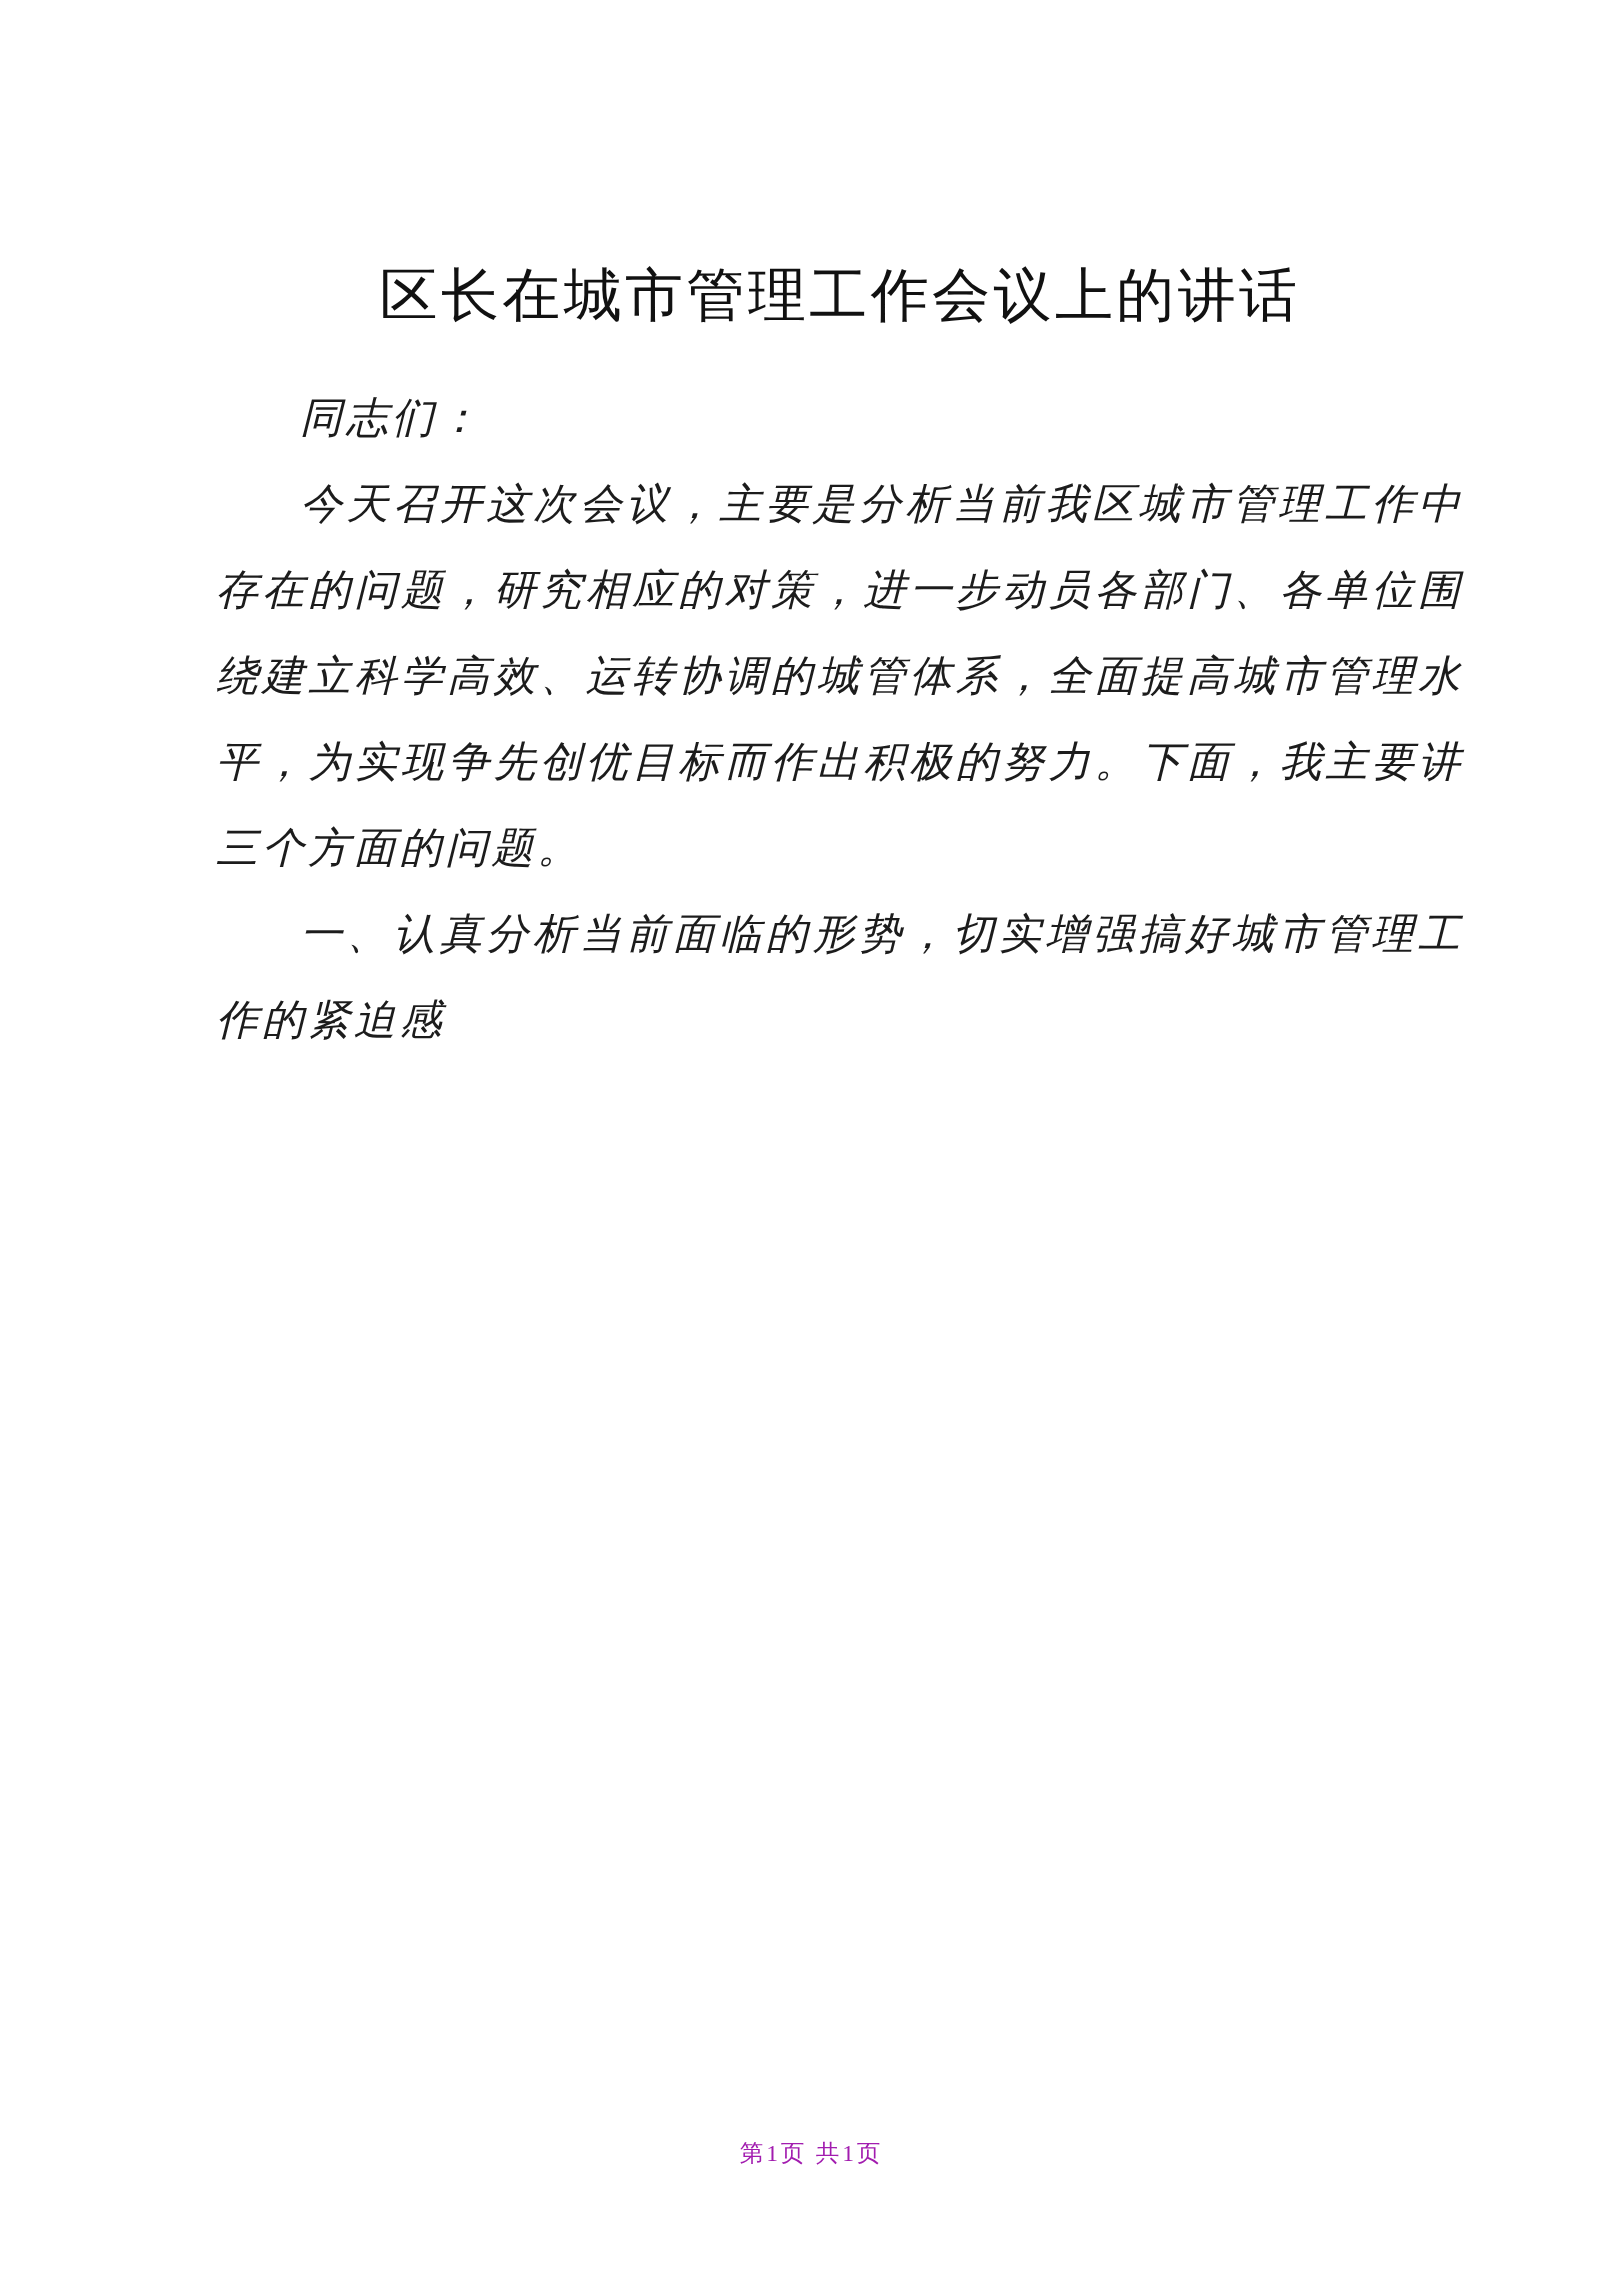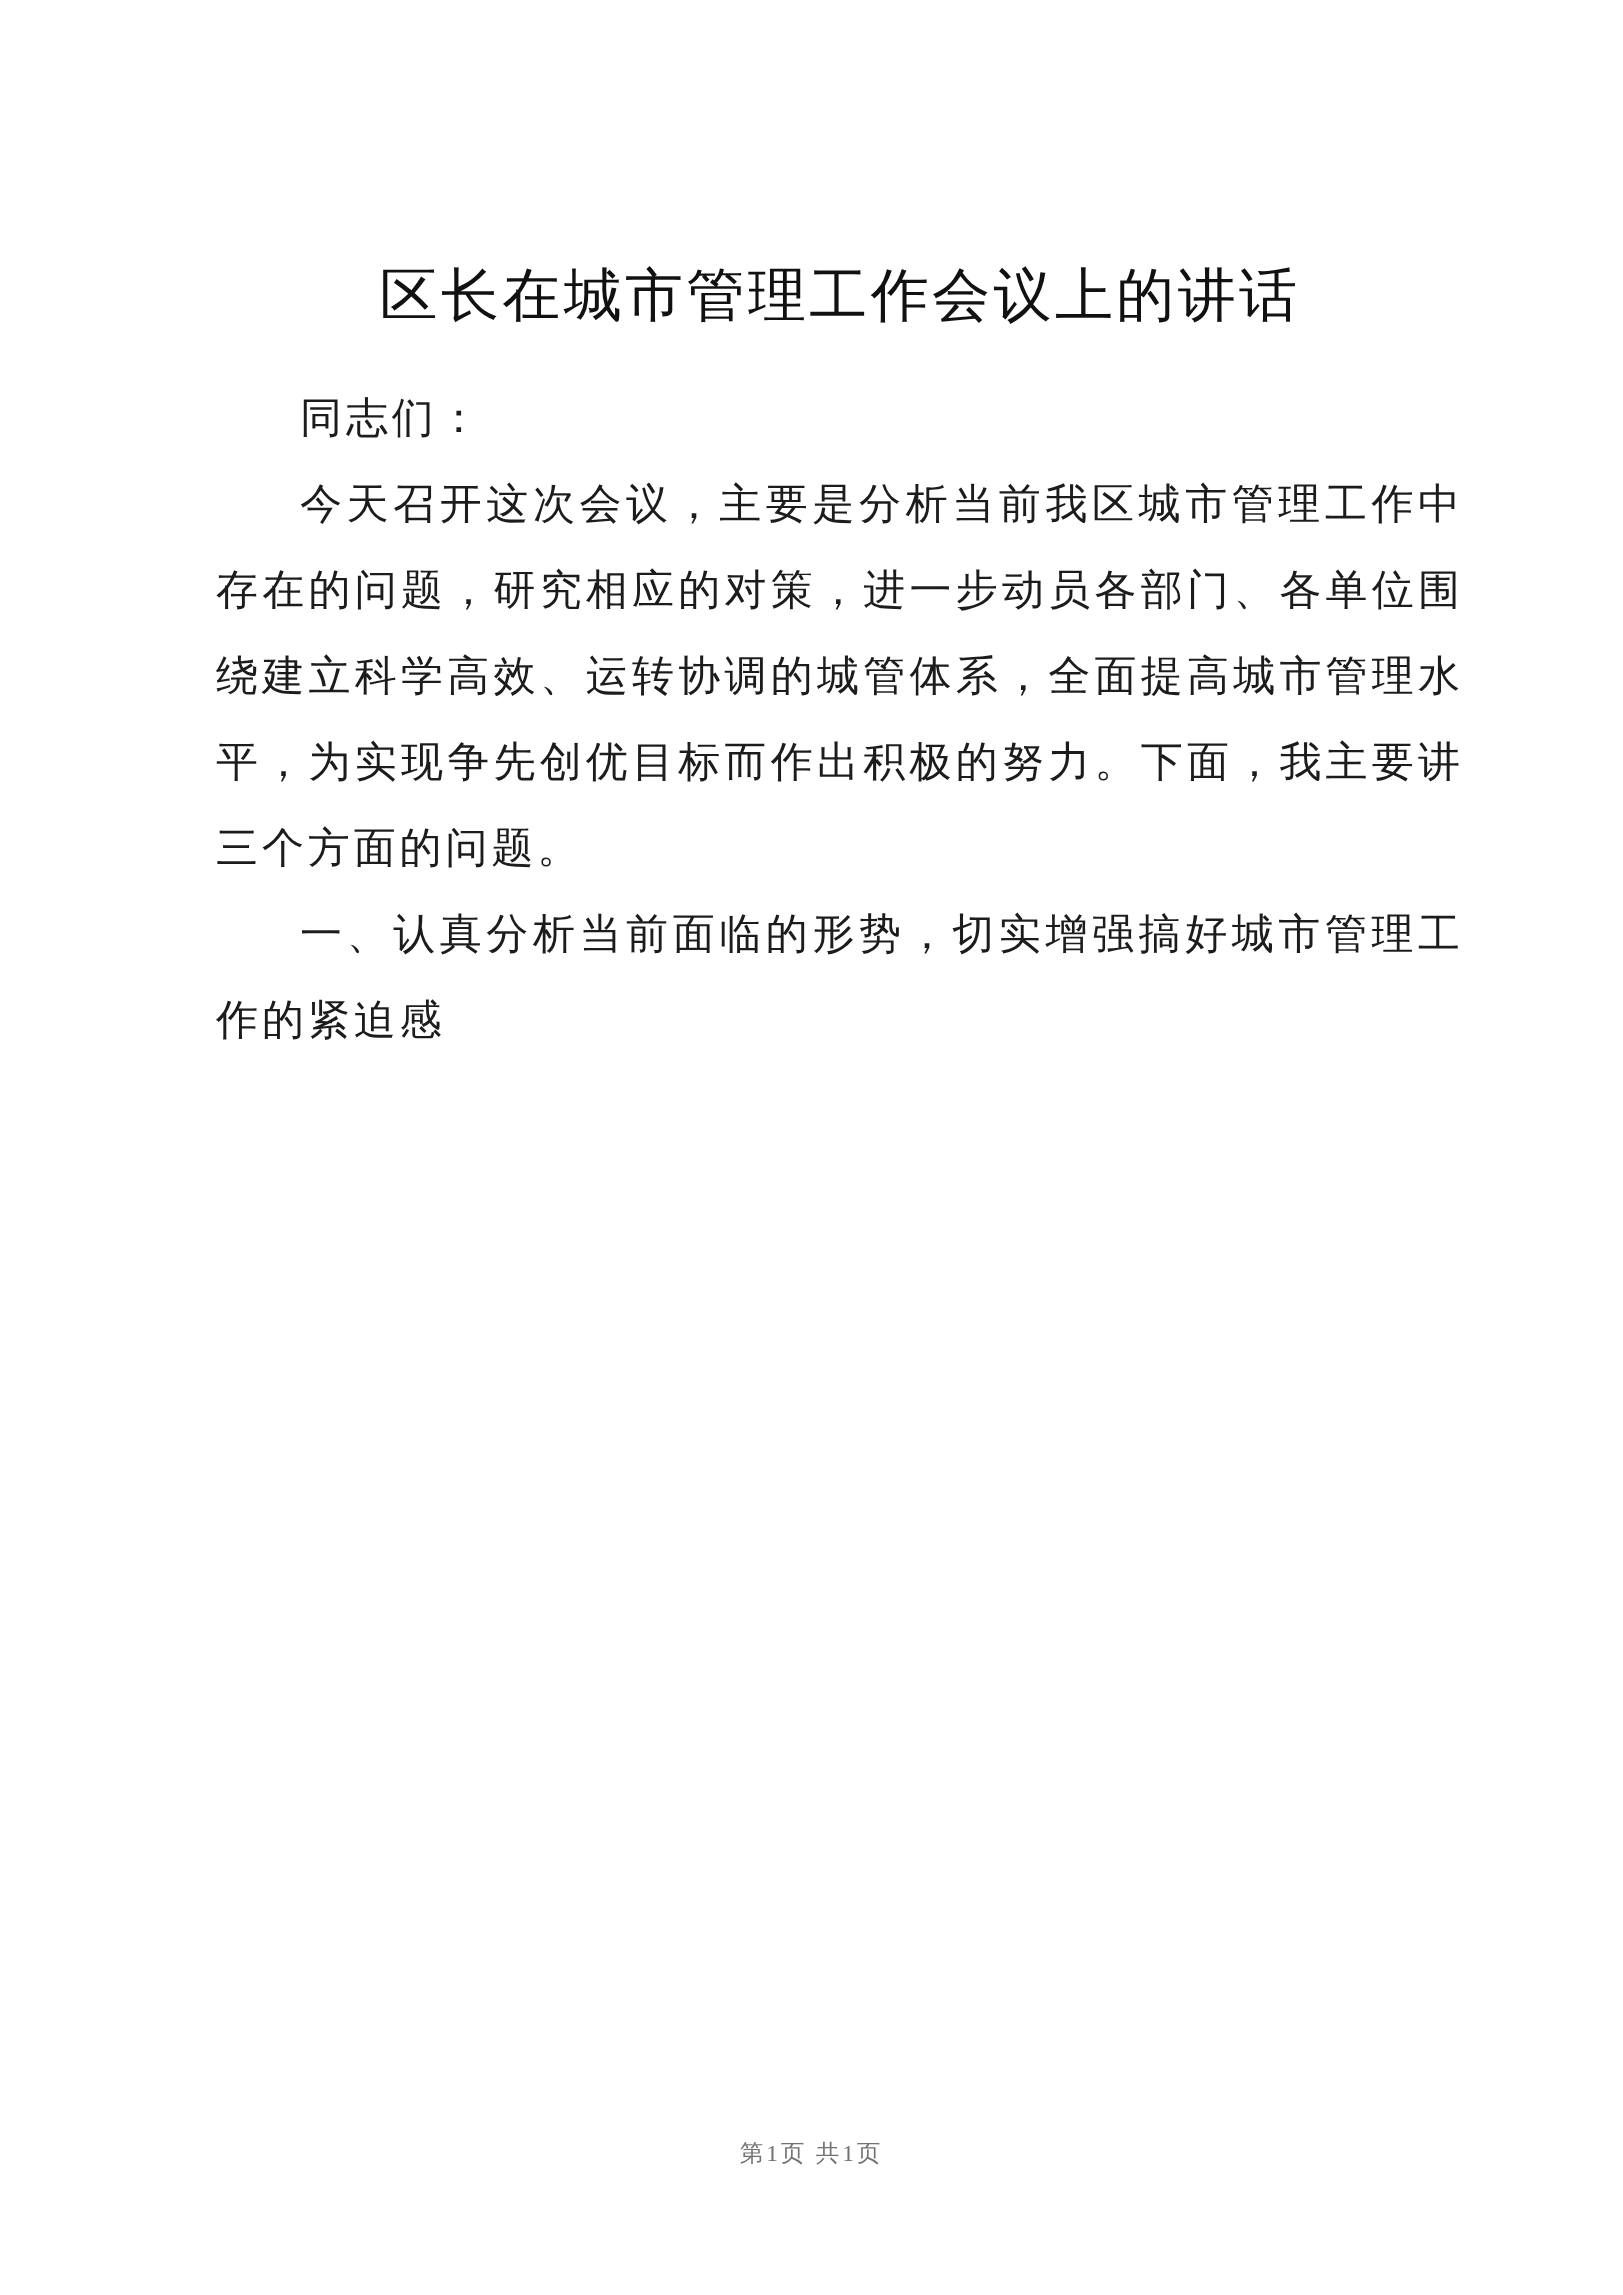--- a/index.html
+++ b/index.html
@@ -33,30 +33,31 @@
     }
     .para {
       margin: 0;
       font-size: 42px;
       line-height: 86px;
       letter-spacing: 3.9px;
       text-align: justify;
       text-indent: 2em;
       color: #1c1c1c;
       word-break: break-all;
+      font-style: italic;
     }
     .footer {
       position: absolute;
       left: 0;
       right: 0;
       bottom: 126px;
       text-align: center;
       font-size: 23.6px;
       letter-spacing: 2.8px;
-      color: #737373;
+      color: #a21caf;
     }
   </style>
 </head>
 <body>
 
 <div class="page">
   <div class="content">
     <h1 class="doc-title">区长在城市管理工作会议上的讲话</h1>
     <p class="para">同志们：</p>
     <p class="para">今天召开这次会议，主要是分析当前我区城市管理工作中存在的问题，研究相应的对策，进一步动员各部门、各单位围绕建立科学高效、运转协调的城管体系，全面提高城市管理水平，为实现争先创优目标而作出积极的努力。下面，我主要讲三个方面的问题。</p>

